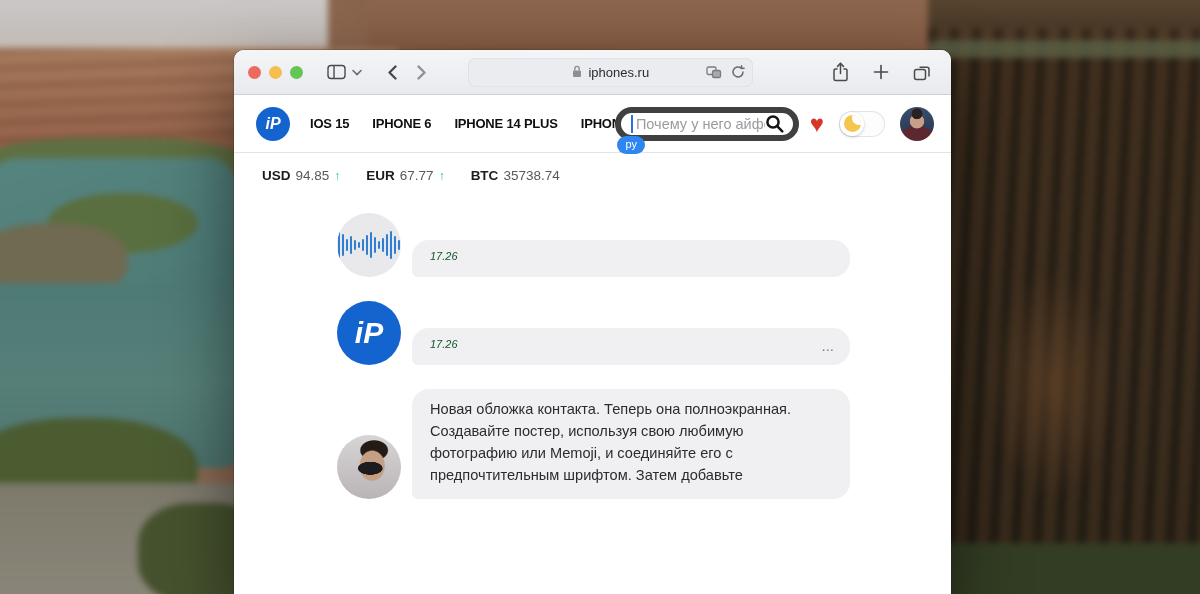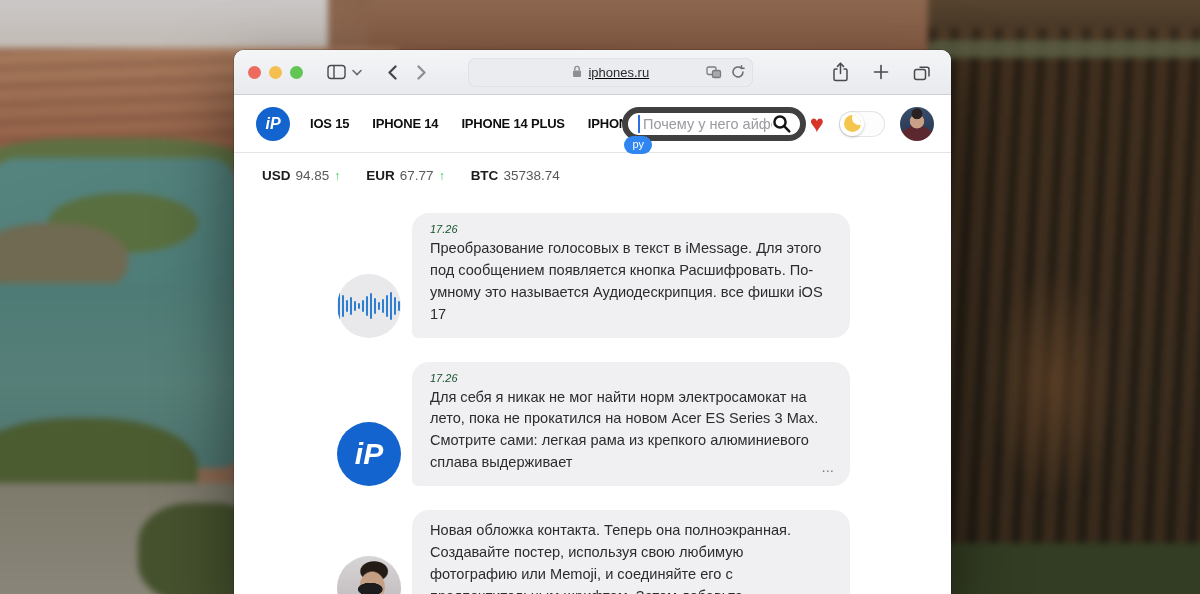--- a/index.html
+++ b/index.html
@@ -56,21 +56,21 @@
   .toolbar { height:45px; display:flex; align-items:center; padding:0 14px;
     background:linear-gradient(180deg,#f4f5f7 0%,#e9eaee 100%);
     border-bottom:1px solid #cfcfd3; position:relative; }
   .traffic { display:flex; gap:8px; margin-right:18px; }
   .light { width:13px; height:13px; border-radius:50%; }
   .light.red { background:#ed6a5e; } .light.yellow { background:#f5bf4f; } .light.green { background:#62c554; }
   .tb-btn { display:flex; align-items:center; justify-content:center; background:none; border:none;
     padding:0 6px; height:30px; cursor:default; }
   .addr { flex:0 0 285px; margin:0 auto; height:29px; border-radius:8px; background:#ebecf0;
     box-shadow:inset 0 0 0 0.5px #d8d9dd; display:flex; align-items:center; position:relative; }
-  .addr-center { margin:0 auto; display:flex; gap:6px;text-decoration:underline; }
+  .addr-center { margin:0 auto; display:flex; gap:6px; }
   .addr-url { font-size:13px; color:#2c2c2e; }
   .addr-right { position:absolute; right:8px; display:flex; align-items:center; gap:9px; }
   .right-btns { display:flex; align-items:center; gap:12px; margin-left:auto; }
 
   
   .site-header { height:58px; background:#fff; border-bottom:1px solid #e4e4e6;
     display:flex; align-items:center; padding:0 17px 0 22px; position:relative; }
   .logo { width:34px; height:34px; border-radius:50%; background:#1464cf; color:#fff;
     display:flex; align-items:center; justify-content:center; font-weight:bold; font-size:16px;
     font-style:italic; flex:0 0 auto; }
@@ -236,21 +236,21 @@
           <rect x="1.5" y="6.5" width="11" height="10" rx="2" fill="#ecedef"></rect>
         </svg>
       </button>
     </div>
   </div>
 
   <div class="site-header">
     <div class="logo">iP</div>
     <nav class="nav">
       <span class="nav-item">IOS 15</span>
-      <span class="nav-item">IPHONE 14</span>
+      <span class="nav-item">IPHONE 6</span>
       <span class="nav-item">IPHONE 14 PLUS</span>
       <span class="nav-item">IPHONE</span>
     </nav>
 
     <div class="search-wrap">
       <div class="search-box">
         <span class="caret"></span>
         <input class="search-input" type="text" placeholder="Почему у него айфо" style="">
         <span>
           <svg width="20" height="20" viewBox="0 0 20 20" fill="none" stroke="#141414" stroke-width="2.5" stroke-linecap="round">
@@ -310,29 +310,27 @@
               <i style="height: 8px;"></i>
               <i style="height: 14px;"></i>
               <i style="height: 22px;"></i>
               <i style="height: 28px;"></i>
               <i style="height: 18px;"></i>
               <i style="height: 10px;"></i>
             </span>
         </div>
         <div class="bubble">
           <div class="msg-time">17.26</div>
-          <div class="msg-text">Преобразование голосовых в текст в iMessage. Для этого под сообщением появляется кнопка Расшифровать. По-умному это называется Аудиодескрипция. все фишки iOS 17</div>
         </div>
       </div>
 
       <div class="msg-row">
         <div class="msg-avatar av-ip">iP</div>
         <div class="bubble">
           <div class="msg-time">17.26</div>
-          <div class="msg-text">Для себя я никак не мог найти норм электросамокат на лето, пока не прокатился на новом Acer ES Series 3 Max. Смотрите сами: легкая рама из крепкого алюминиевого сплава выдерживает</div>
           <span class="msg-more">...</span>
         </div>
       </div>
 
       <div class="msg-row">
         <div class="msg-avatar av-photo"></div>
         <div class="bubble">
           <div class="msg-text">Новая обложка контакта. Теперь она полноэкранная. Создавайте постер, используя свою любимую фотографию или Memoji, и соединяйте его с предпочтительным шрифтом. Затем добавьте</div>
 
         </div>

